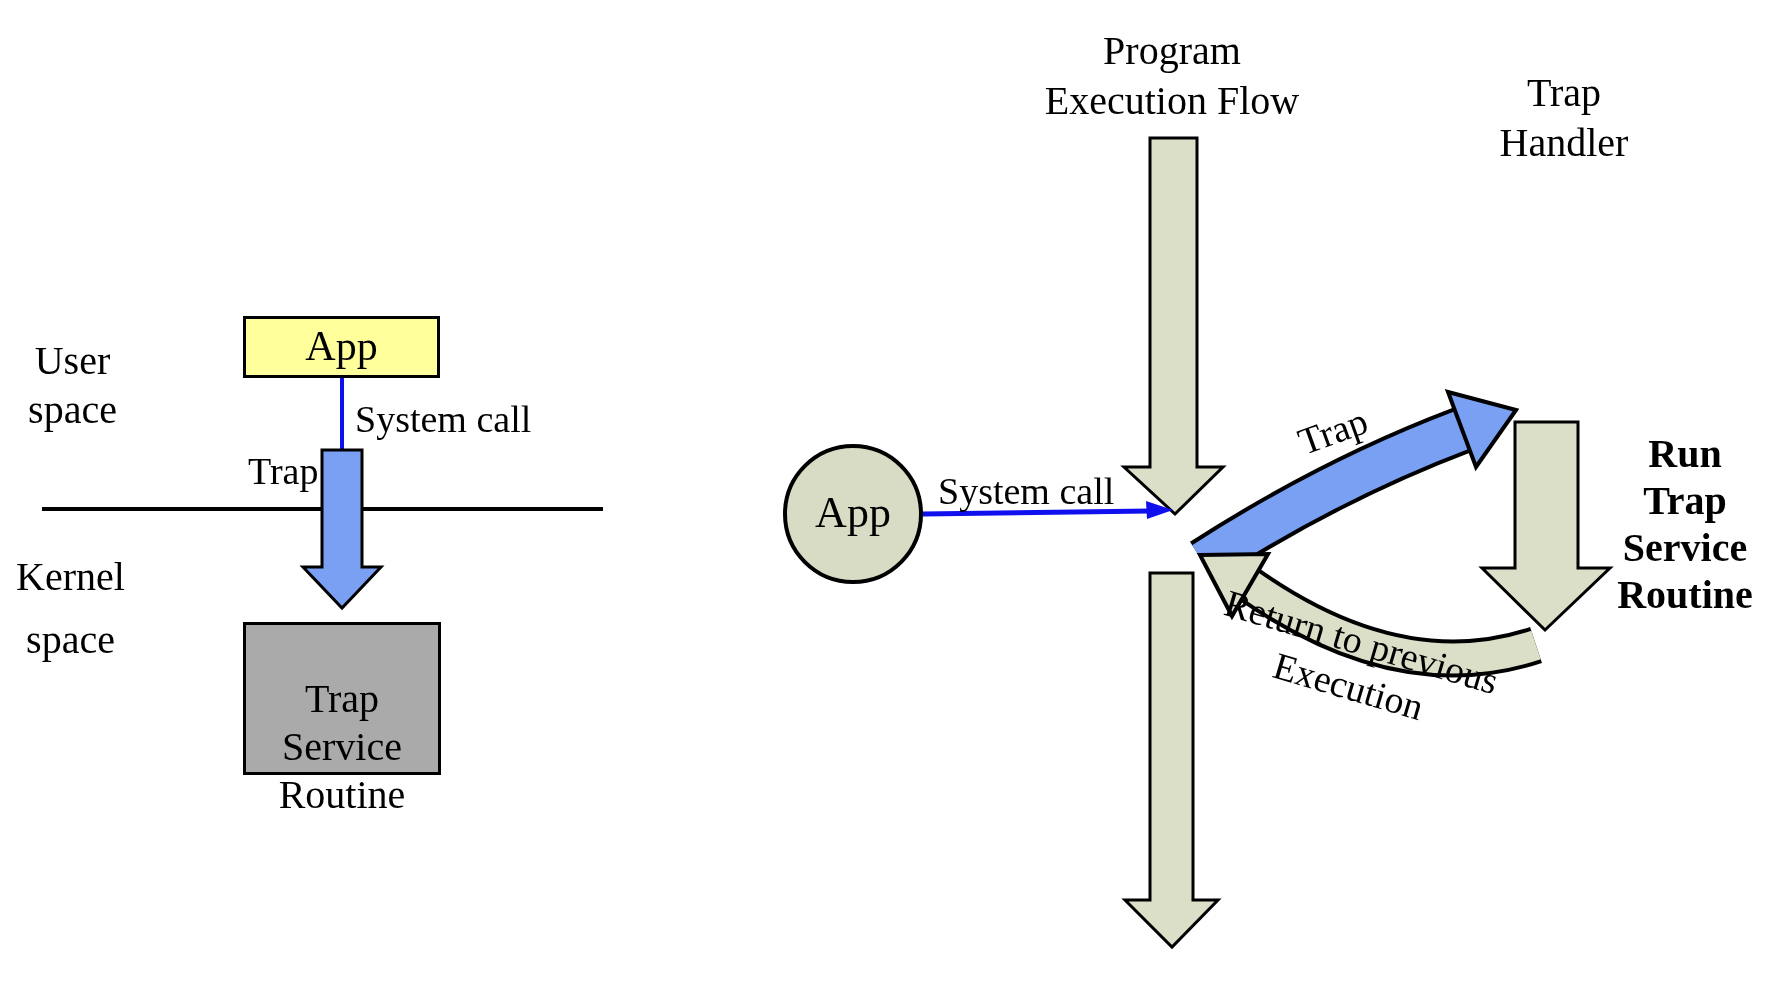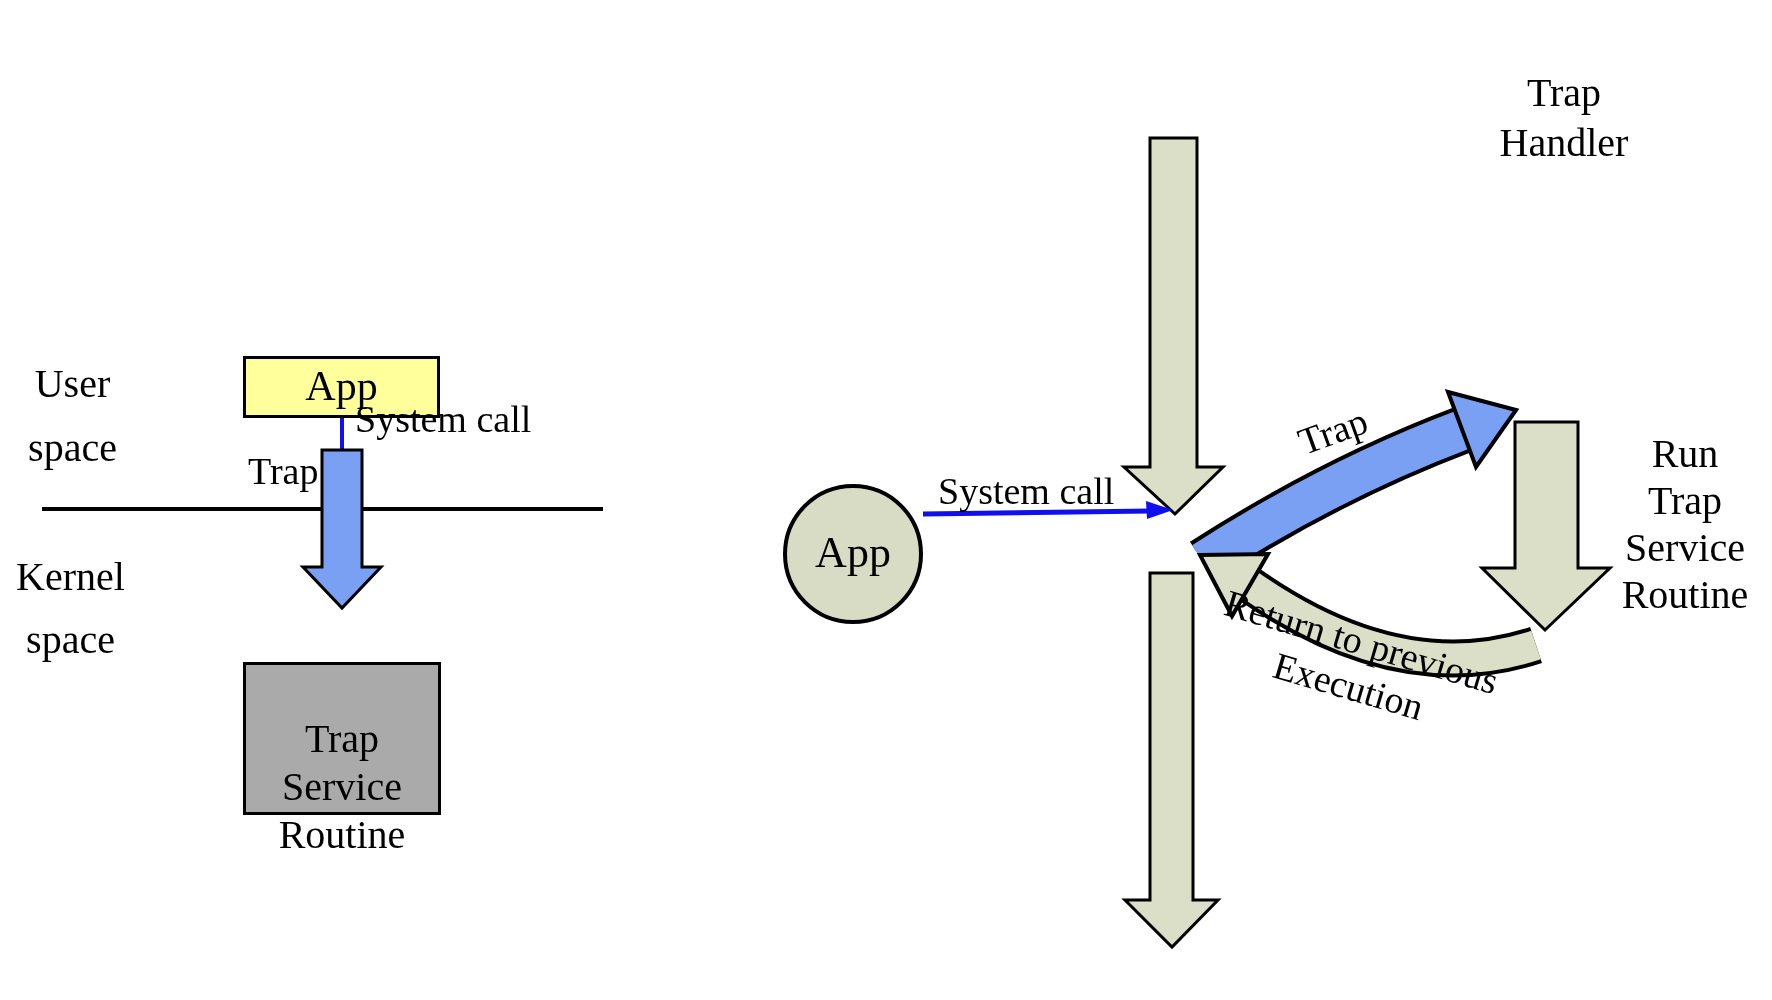--- a/index.html
+++ b/index.html
@@ -20,55 +20,54 @@
     line-height: 1.22;
   }
   .ml { white-space: pre-line; text-align: center; }
   .f40 { font-size: 40px; }
   .f38 { font-size: 38px; }
   .box {
     position: absolute;
     box-sizing: border-box;
     border: 3px solid #000;
     text-align: center;
-    margin-top: 40px;
   }
   #app-box-left {
     left: 243px; top: 316px; width: 197px; height: 62px;
     background: #FFFF9B;
     font-size: 42px; line-height: 54px;
   }
   #tsr-box {
     left: 243px; top: 622px; width: 198px; height: 153px;
     background: #AAAAAA;
     font-size: 40px; line-height: 48px; padding-top: 2px;
   }
   #app-circle {
     left: 783px; top: 444px; width: 140px; height: 140px;
     border-radius: 50%;
     background: #D8DCC4;
     border-width: 4px;
     font-size: 44px; line-height: 130px;
   }
-  #user-space-label   { left: 15px;  top: 352px; width: 115px; line-height: 64px; }
+  #user-space-label   { left: 15px;  top: 336px; width: 115px; line-height: 49px; }
   #kernel-space-label { left: 8px;   top: 545px; width: 125px; line-height: 63px; }
   #system-call-left   { left: 355px; top: 396px; }
   #trap-left          { left: 248px; top: 448px; }
   #pef-title          { left: 1022px; top: 26px;  width: 300px; line-height: 50px; }
   #trap-handler-label { left: 1464px; top: 68px;  width: 200px; line-height: 50px; }
   #system-call-right  { left: 938px;  top: 468px; }
   #trap-right {
     left: 1291px; top: 408px; width: 84px; text-align: center;
     transform: rotate(-20deg);
   }
   #return-label {
     left: 1205px; top: 618px; width: 300px; line-height: 46px;
     transform: rotate(16.5deg);
   }
-  #run-tsr-label { left: 1605px; top: 430px; width: 160px; line-height: 47px; }
+  #run-tsr-label { left: 1605px; top: 430px; width: 160px; line-height: 47px; font-weight: bold; }
 </style>
 </head>
 <body>
 
 <div id="stage">
 
   <svg id="shapes" width="1772" height="1000" viewBox="0 0 1772 1000">
 
     <line x1="42" y1="509" x2="603" y2="509" stroke="#000" stroke-width="4"></line>
 
@@ -107,20 +106,22 @@
   <div class="lbl f38" id="system-call-left">System call</div>
 
   <div class="lbl f38" id="trap-left">Trap</div>
 
   <div class="box ml" id="tsr-box">
     <span class="ml">Trap
 Service
 Routine</span>
   </div>
 
+  <div class="lbl ml f40" id="pef-title">Program
+Execution Flow</div>
 
   <div class="lbl ml f40" id="trap-handler-label">Trap
 Handler</div>
 
   <div class="box" id="app-circle">
     <span>App</span>
   </div>
 
   <div class="lbl f38" id="system-call-right">System call</div>
 

